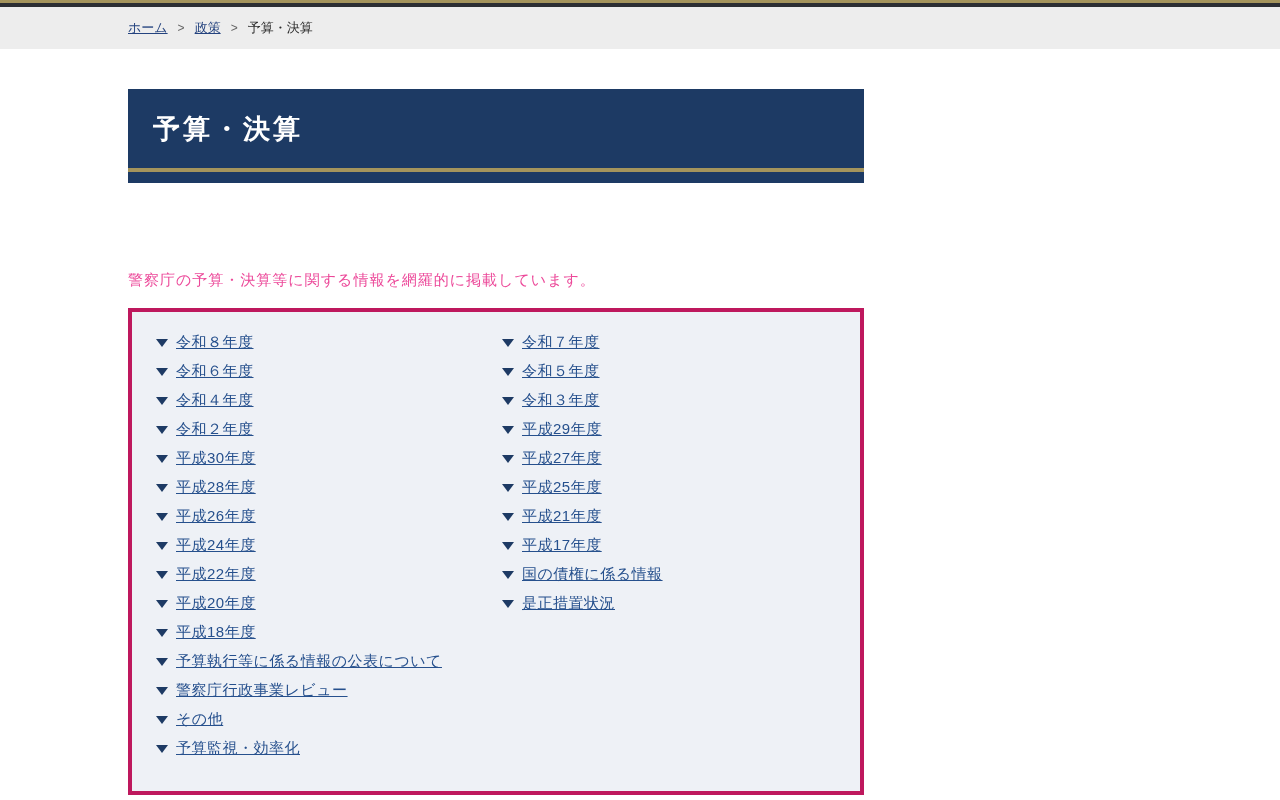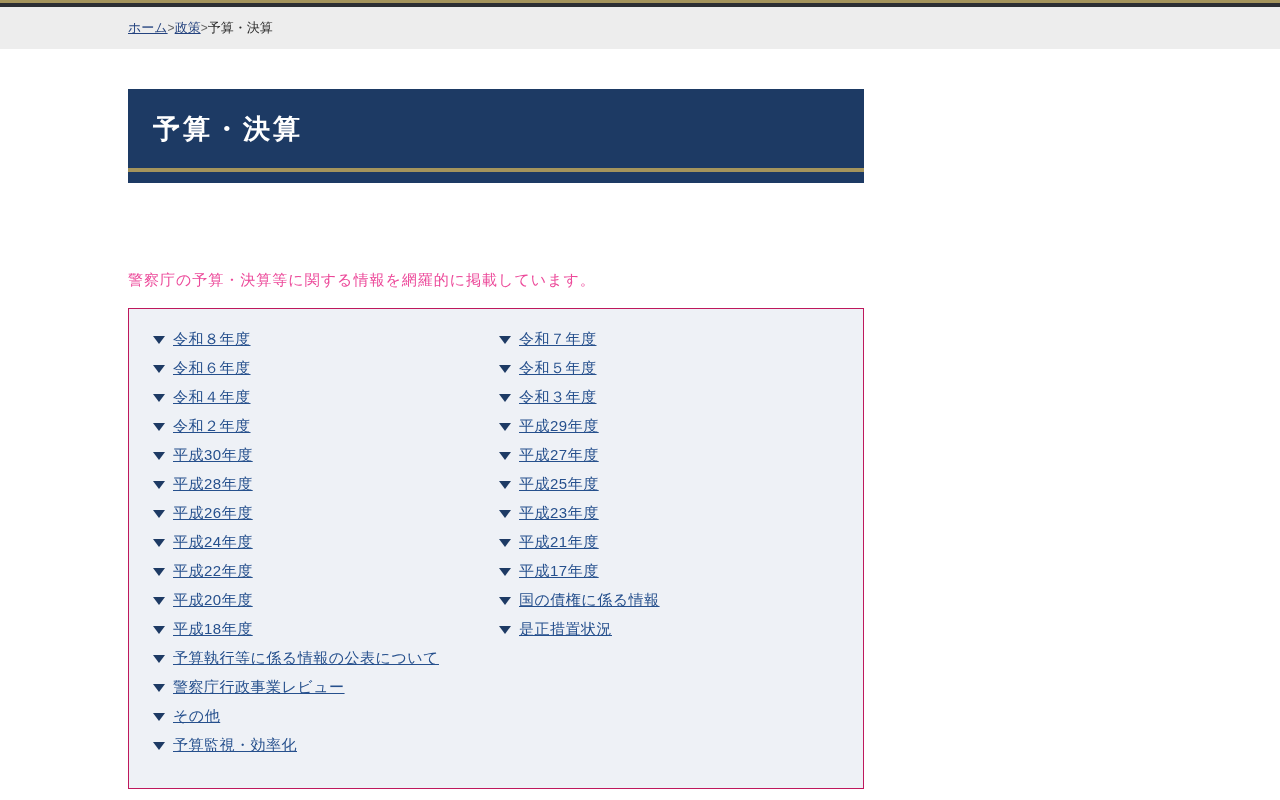--- a/index.html
+++ b/index.html
@@ -13,21 +13,21 @@
   .strip-gold { height: 3px; background: #a4945c; }
   .strip-dark { height: 4px; background: #2b2e33; }
 
   
   .breadcrumb-bar {
     height: 42px; background: #ededed;
     display: flex; align-items: center;
   }
   .breadcrumb {
     margin-left: 128px; font-size: 13px; color: #333;
-    display: flex; align-items: center; 
+    display: flex; align-items: center; gap: 10px;
   }
   .breadcrumb a {
     color: #24437f; text-decoration: underline; cursor: pointer;
   }
   .breadcrumb .sep { color: #666; font-size: 12px; }
   .breadcrumb .current { color: #2b2b2b; }
 
   
   .container { width: 736px; margin-left: 128px; }
 
@@ -43,21 +43,21 @@
     position: absolute; left: 0; right: 0; bottom: 11px; height: 4px;
     background: #a4945c;
   }
 
   .intro {
     margin-top: 88px; font-size: 15px; color: #ec4899;
     letter-spacing: 1px; line-height: 18px;
   }
 
   .links-panel {
-    margin-top: 19px; background: #eef1f6; border: 1px solid #be185d;
+    margin-top: 19px; background: #eef1f6; border: 4px solid #be185d;
     padding: 16px 24px 28px 24px;
     display: flex;
   }
   .links-panel ul { list-style: none; }
   .links-panel ul.col-left  { width: 346px; }
   .links-panel ul.col-right { flex: 1; }
   .links-panel li {
     height: 29px; display: flex; align-items: center;
   }
   .tri {
@@ -180,24 +180,20 @@
         <li>
           <span class="tri"></span>
           <a href="#">平成27年度</a>
         </li>
         <li>
           <span class="tri"></span>
           <a href="#">平成25年度</a>
         </li>
         <li>
           <span class="tri"></span>
-          <a href="#">平成23年度</a>
-        </li>
-        <li>
-          <span class="tri"></span>
           <a href="#">平成21年度</a>
         </li>
         <li>
           <span class="tri"></span>
           <a href="#">平成17年度</a>
         </li>
         <li>
           <span class="tri"></span>
           <a href="#">国の債権に係る情報</a>
         </li>

